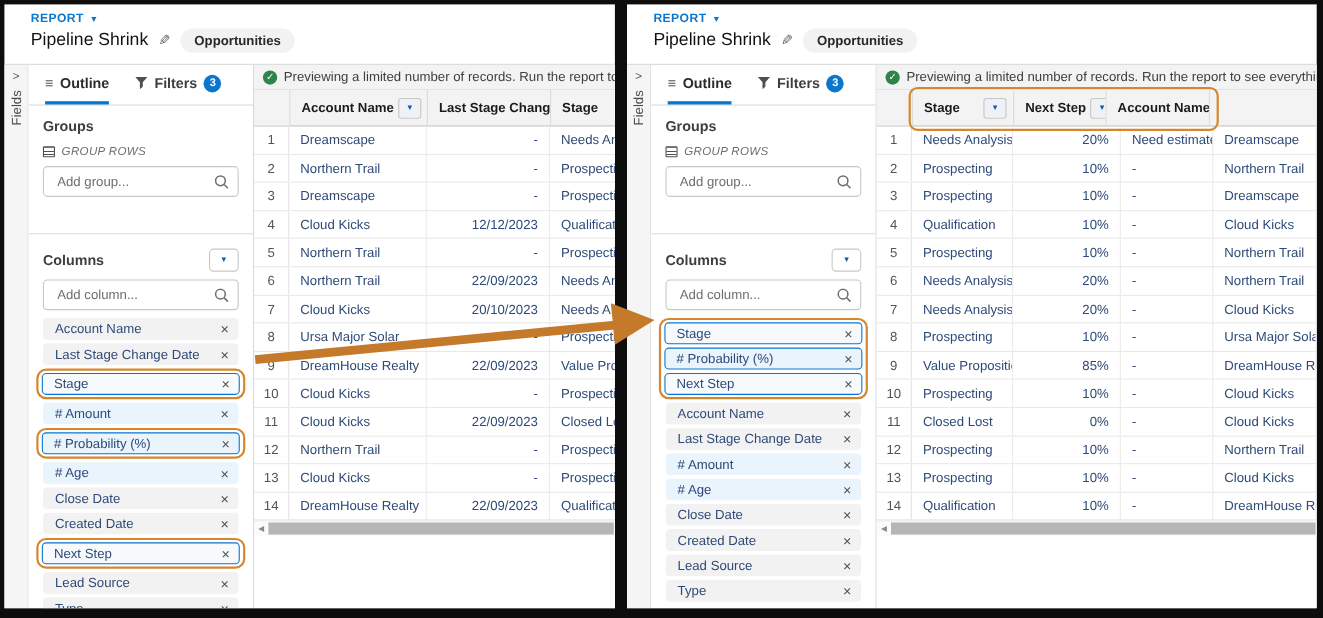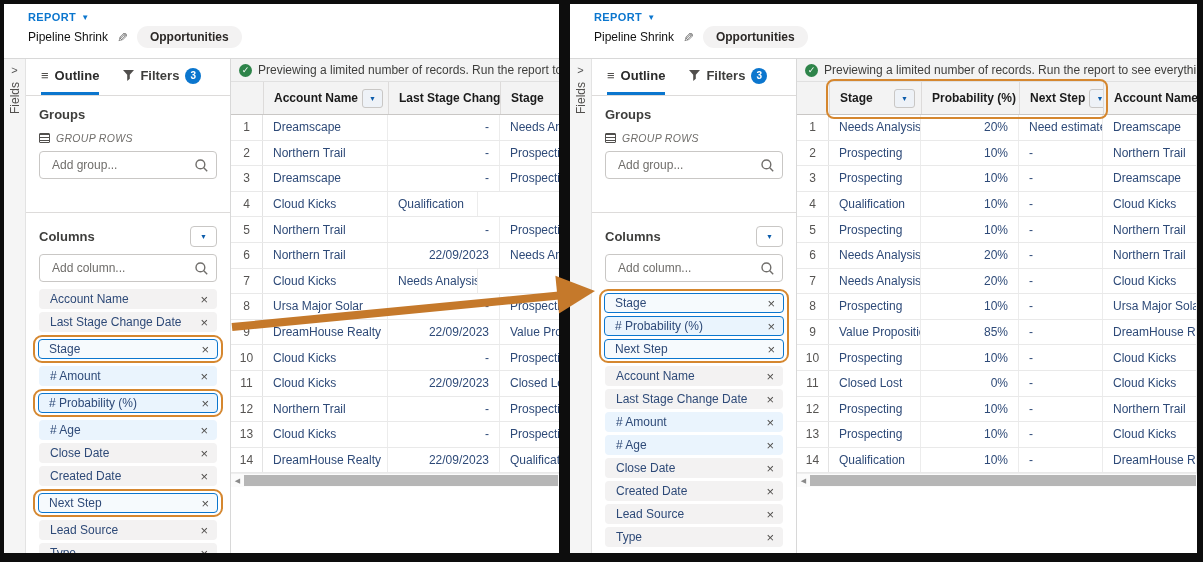--- a/index.html
+++ b/index.html
@@ -7,21 +7,21 @@
   .frame{position:relative;width:1203px;height:562px;background:#0d0d0d;overflow:hidden;}
   .panel{position:absolute;top:4px;height:549px;background:#fff;overflow:hidden;}
   .panel.left{left:4px;width:555px;}
   .panel.right{left:570px;width:627px;}
 
   
   .rpt-header{height:54px;padding:7px 0 0 24px;box-sizing:border-box;}
   .report-label{font-size:11px;font-weight:bold;color:#0b76ce;letter-spacing:.4px;display:flex;align-items:center;gap:5px;cursor:pointer;}
   .report-caret{font-size:8px;color:#0b76ce;}
   .title-row{display:flex;align-items:center;gap:9px;margin-top:3px;}
-  .rpt-title{font-size:12px;color:#121212;font-weight:normal;}
+  .rpt-title{font-size:16px;color:#121212;font-weight:normal;}
   .pencil{font-size:13px;color:#5e5e5e;transform:scaleX(-1);}
   .obj-badge{background:#f3f2f2;border-radius:12px;font-size:12px;font-weight:bold;color:#2b2826;padding:4px 13px;}
 
   
   .panel-body{position:absolute;left:0;right:0;top:54px;bottom:0;display:flex;border-top:1px solid #d8d8d8;}
   .fields-rail{width:22px;background:#f5f5f5;border-right:1px solid #e3e3e3;display:flex;flex-direction:column;align-items:center;padding-top:6px;box-sizing:border-box;flex:none;}
   .rail-chevron{font-size:11px;color:#555;cursor:pointer;line-height:1;}
   .rail-label{writing-mode:vertical-rl;transform:rotate(180deg);font-size:12px;color:#514f4d;margin-top:6px;}
 
   
@@ -218,37 +218,39 @@
             </div>
             <div class="tr">
               <div class="td-num" style="width: 32px;">3</div>
               <div class="td" style="width: 125px;">Dreamscape</div>
               <div class="td right" style="width: 112px;">-</div>
               <div class="td" style="width: 90px;">Prospecting</div>
             </div>
             <div class="tr">
               <div class="td-num" style="width: 32px;">4</div>
               <div class="td" style="width: 125px;">Cloud Kicks</div>
+              <div class="td right" style="width: 112px;">12/12/2023</div>
               <div class="td" style="width: 90px;">Qualification</div>
             </div>
             <div class="tr">
               <div class="td-num" style="width: 32px;">5</div>
               <div class="td" style="width: 125px;">Northern Trail</div>
               <div class="td right" style="width: 112px;">-</div>
               <div class="td" style="width: 90px;">Prospecting</div>
             </div>
             <div class="tr">
               <div class="td-num" style="width: 32px;">6</div>
               <div class="td" style="width: 125px;">Northern Trail</div>
               <div class="td right" style="width: 112px;">22/09/2023</div>
               <div class="td" style="width: 90px;">Needs Analysis</div>
             </div>
             <div class="tr">
               <div class="td-num" style="width: 32px;">7</div>
               <div class="td" style="width: 125px;">Cloud Kicks</div>
+              <div class="td right" style="width: 112px;">20/10/2023</div>
               <div class="td" style="width: 90px;">Needs Analysis</div>
             </div>
             <div class="tr">
               <div class="td-num" style="width: 32px;">8</div>
               <div class="td" style="width: 125px;">Ursa Major Solar</div>
               <div class="td right" style="width: 112px;">-</div>
               <div class="td" style="width: 90px;">Prospecting</div>
             </div>
             <div class="tr">
               <div class="td-num" style="width: 32px;">9</div>
@@ -404,23 +406,20 @@
           <span class="check-dot">✓</span>
           <span>Previewing a limited number of records. Run the report to see everything.</span>
         </div>
         <div class="grid">
             <div class="thead">
               <div class="th-num" style="width: 32px;"></div>
               <div class="th" style="width: 92px;">
                 <span>Stage</span>
                 <span class="col-menu">▼</span>
               </div>
-              <div class="th" style="width: 98px;">
-                <span>Probability (%)</span>
-              </div>
               <div class="th" style="width: 84px;">
                 <span>Next Step</span>
                 <span class="col-menu">▼</span>
               </div>
               <div class="th" style="width: 94px;">
                 <span>Account Name</span>
               </div>
             </div>
             <div class="tr">
               <div class="td-num" style="width: 32px;">1</div>

